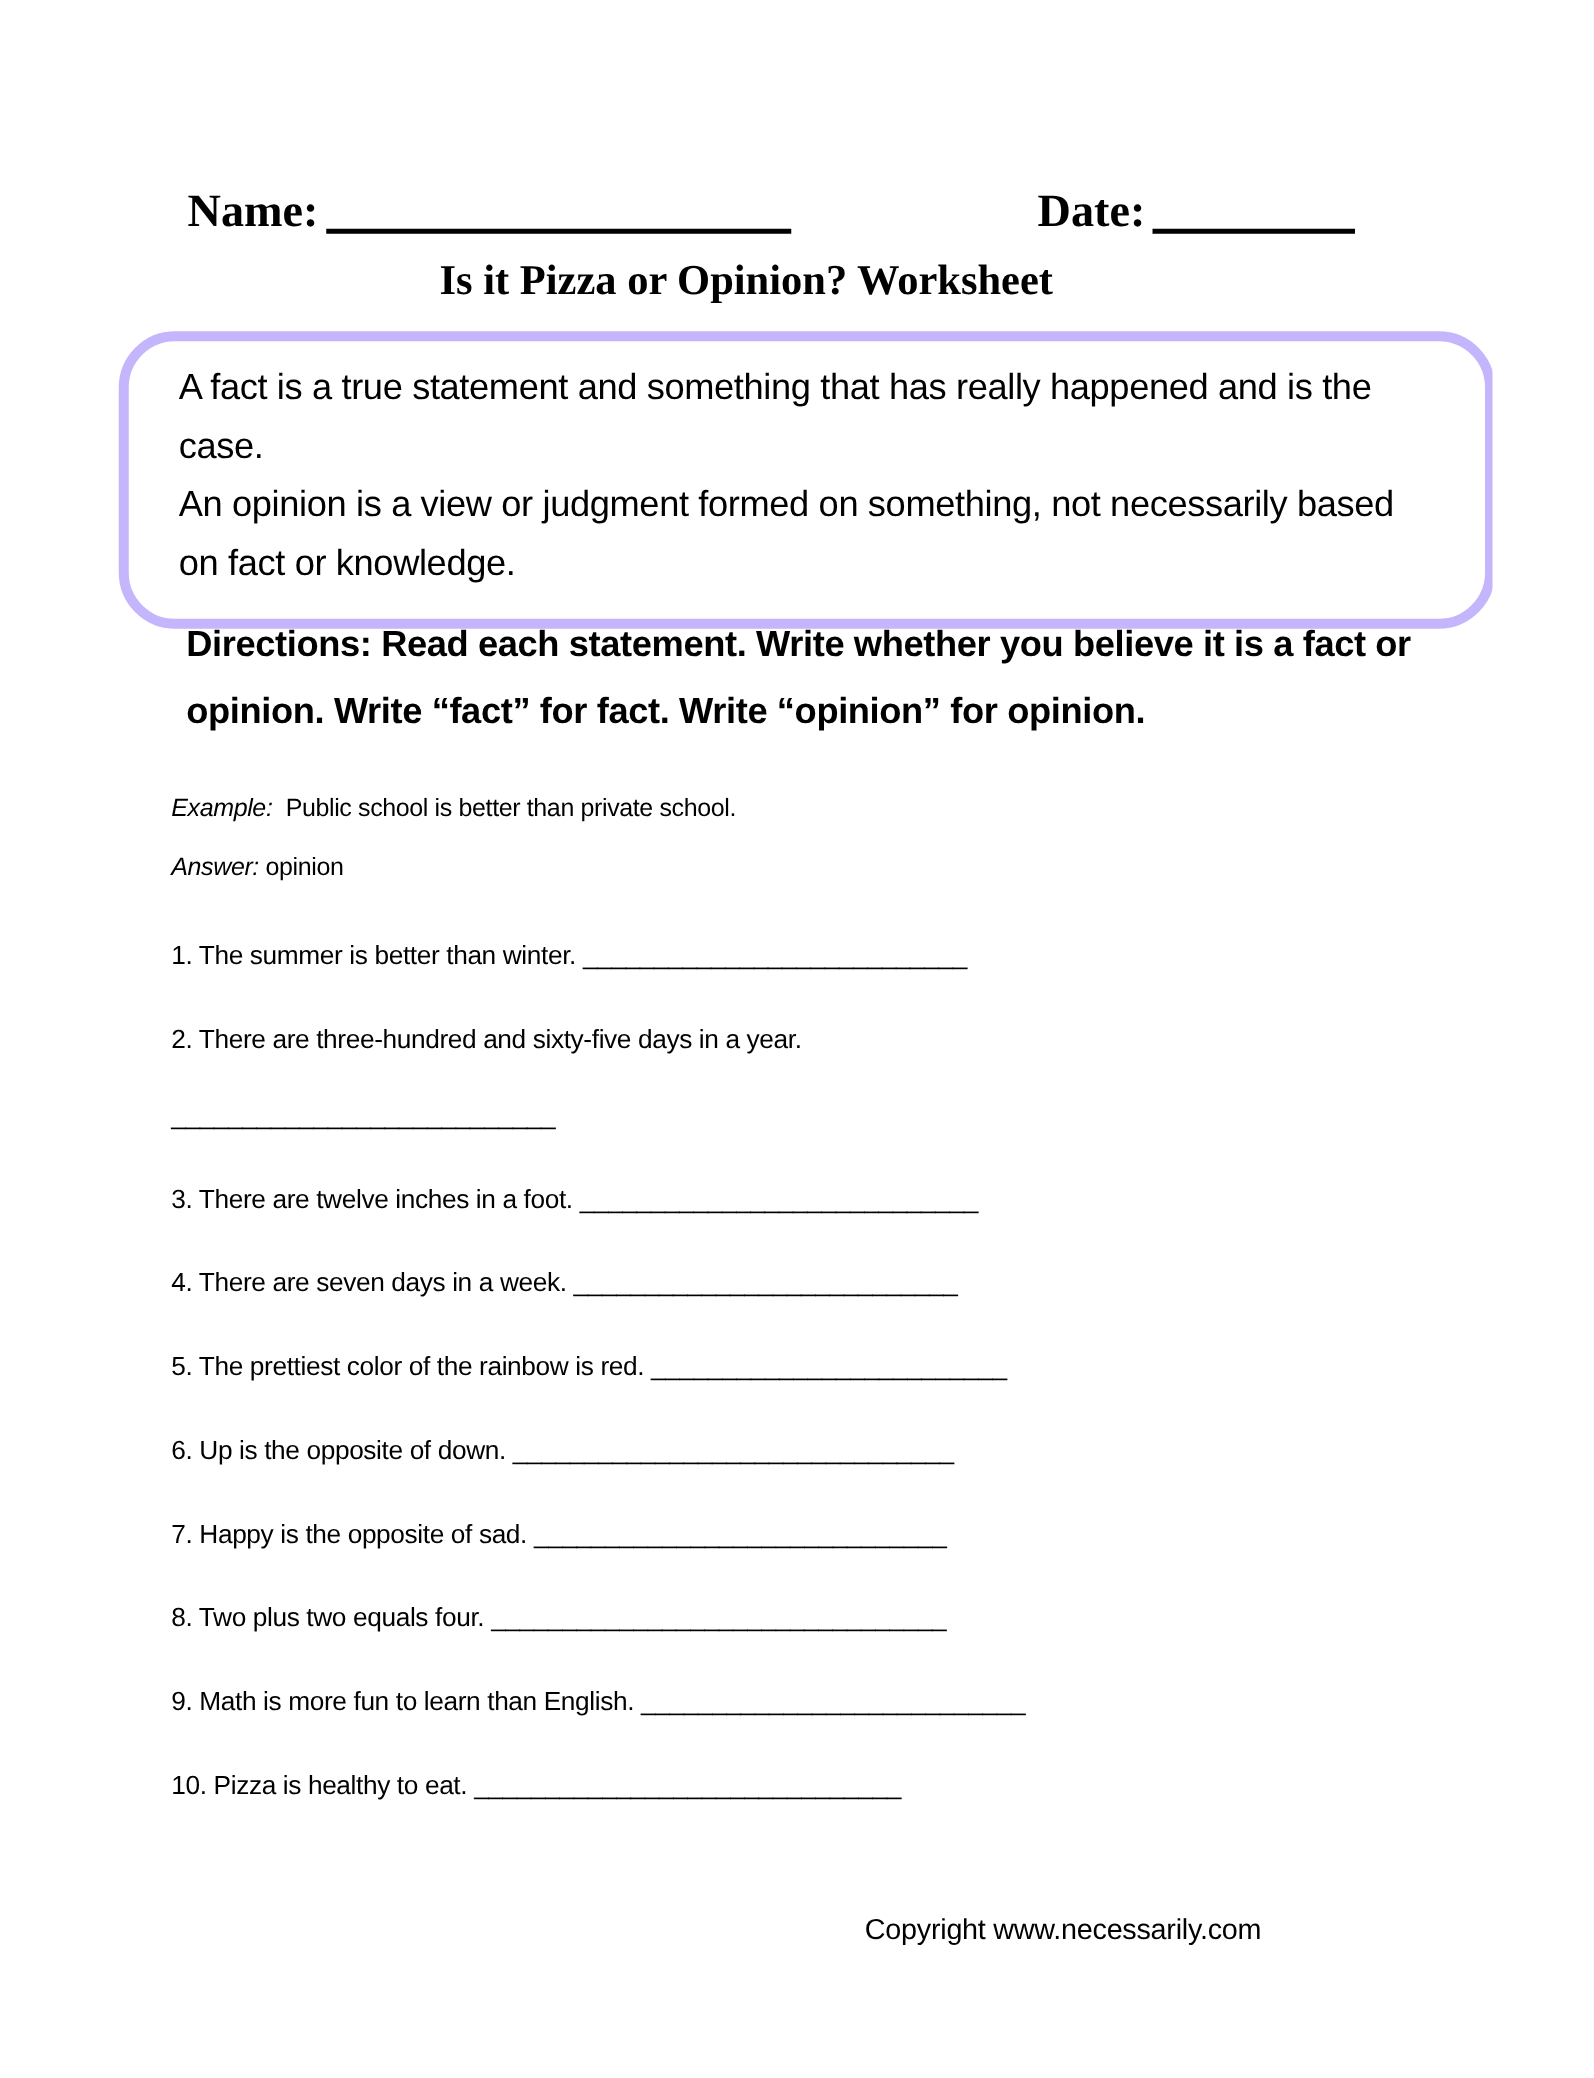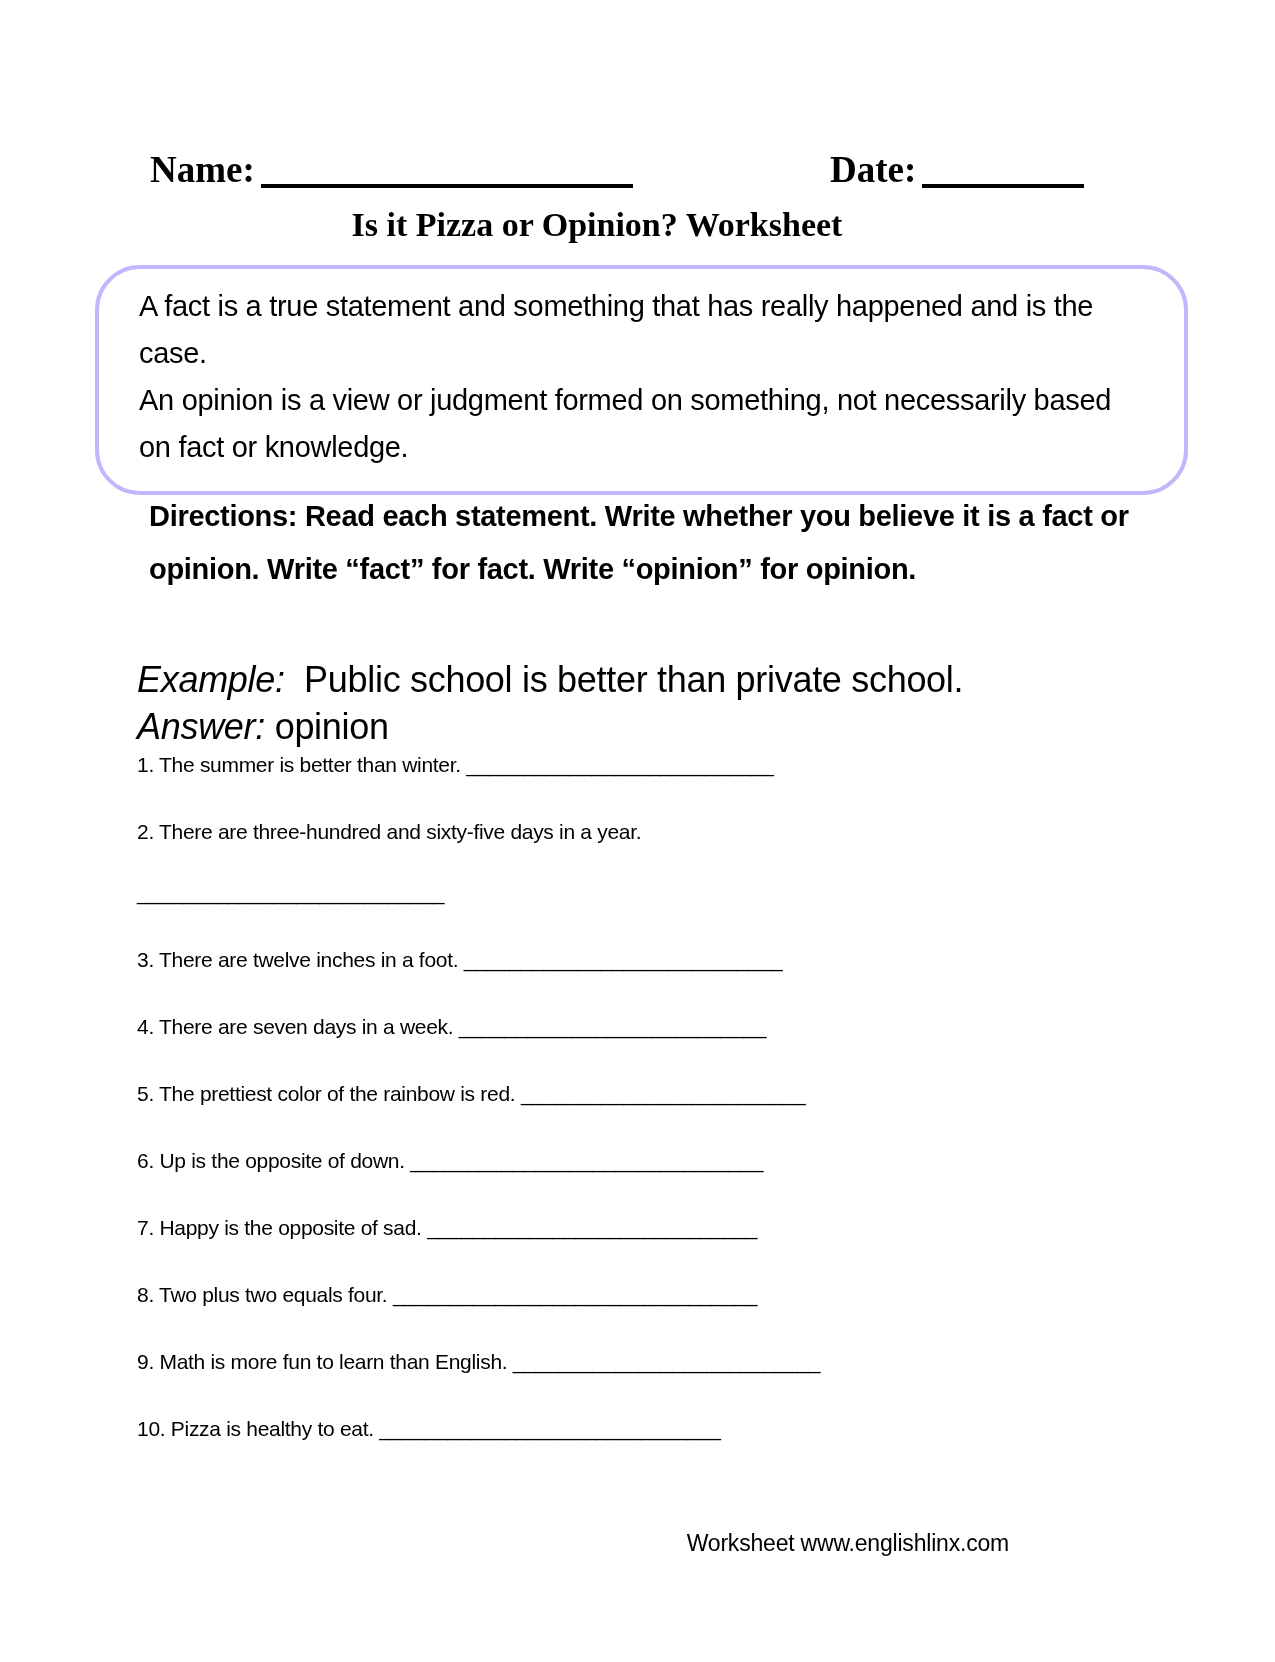--- a/index.html
+++ b/index.html
@@ -52,21 +52,21 @@
     font-weight: bold;
     font-size: 34px;
   }
 
   
   .defbox {
     position: absolute;
     top: 265px;
     left: 95px;
     width: 1007px;
-    border: 4px solid #c4b5fd;
+    border: 8px solid #c4b5fd;
     border-radius: 45px;
     padding: 14px 38px 20px 40px;
     font-size: 29px;
     line-height: 47px;
     letter-spacing: -0.3px;
   }
   .defbox p { margin: 0; }
 
   
   .directions {
@@ -80,24 +80,23 @@
     letter-spacing: -0.3px;
     font-weight: bold;
   }
 
   
   .example {
     position: absolute;
     top: 624px;
     left: 137px;
     width: 1010px;
-    font-size: 36px;
+    font-size: 20px;
     line-height: 47px;
     letter-spacing: -0.3px;
-    margin-top: 32px;
   }
   .it { font-style: italic; }
 
   
   .items {
     position: absolute;
     top: 748px;
     left: 137px;
     width: 1046px;
     font-size: 21px;
@@ -202,15 +201,15 @@
       <span>Math is more fun to learn than English.</span>
       <span class="blank">___________________________</span>
     </div>
     <div class="item">
       <span>10.</span>
       <span>Pizza is healthy to eat.</span>
       <span class="blank">______________________________</span>
     </div>
   </div>
 
-  <div class="footer">Worksheet www.englishlinx.com</div>
+  <div class="footer">Copyright www.necessarily.com</div>
 
 </div>
 
 </body></html>

